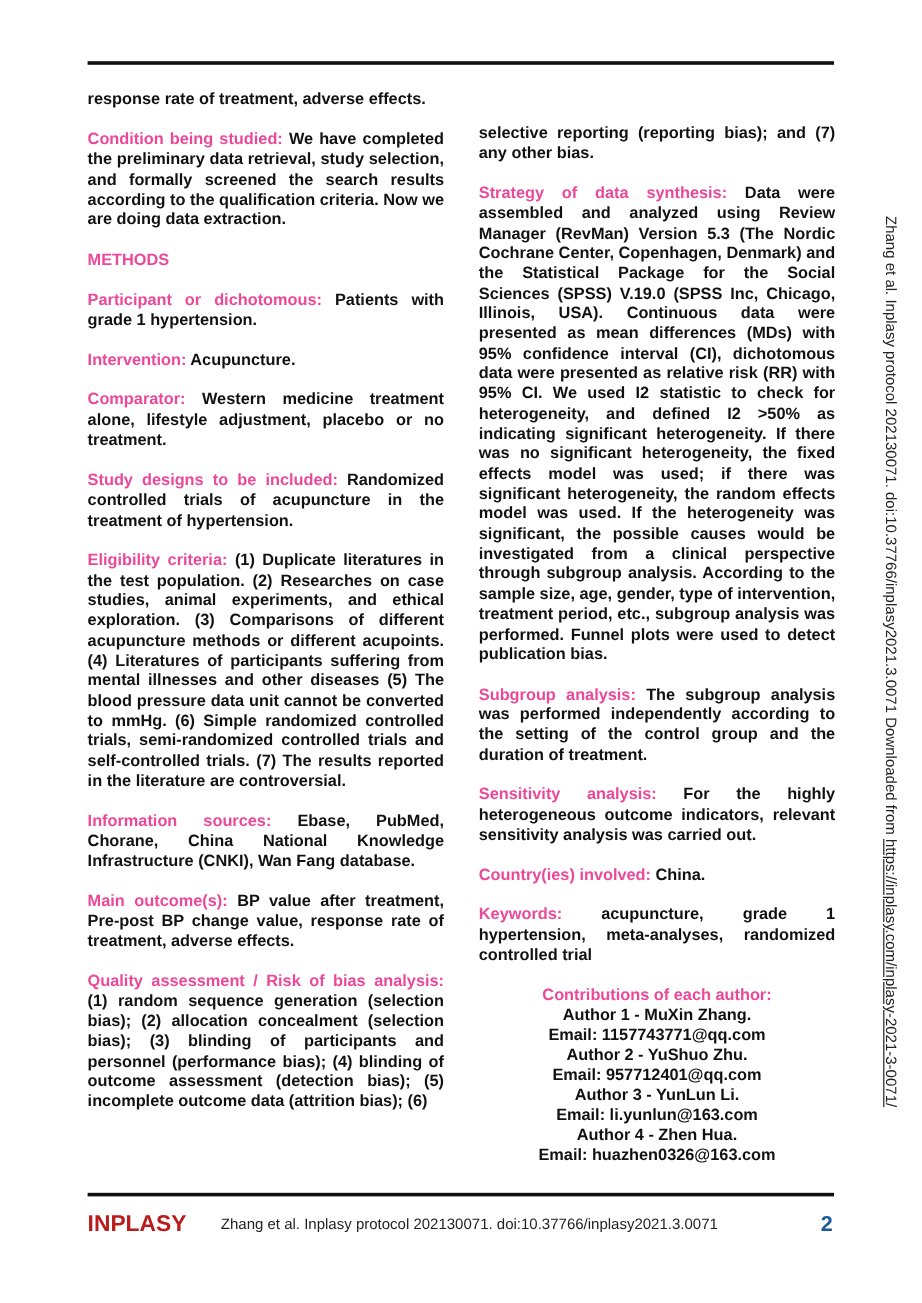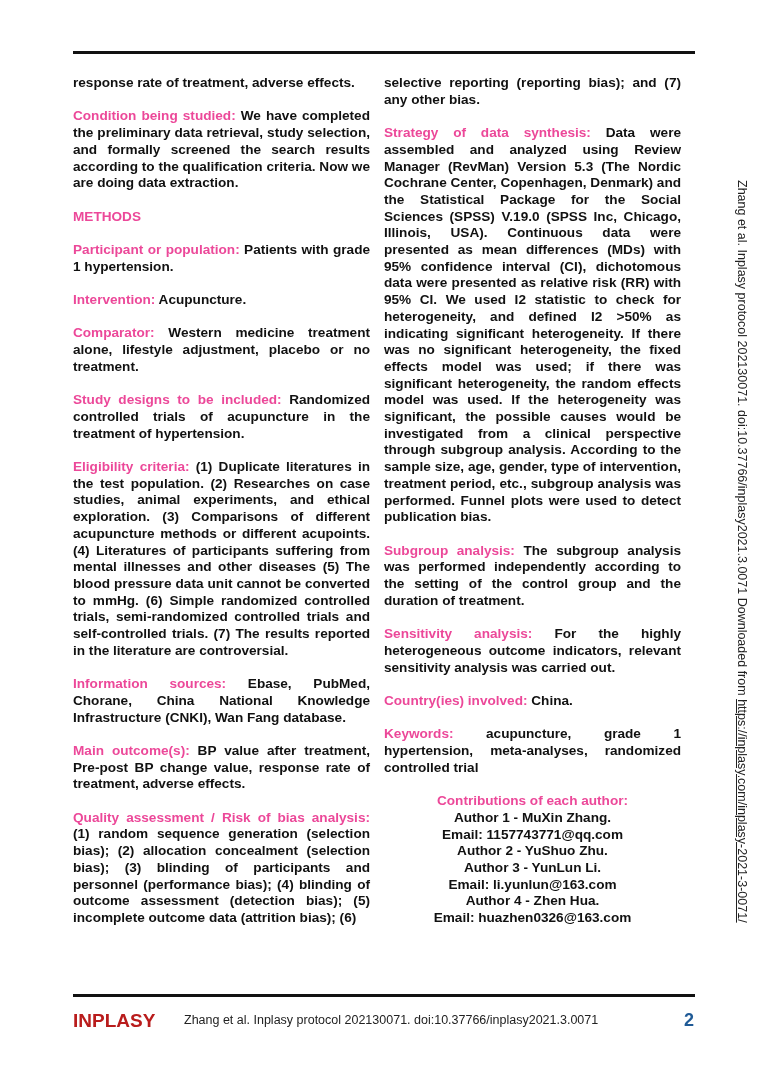--- a/index.html
+++ b/index.html
@@ -3,41 +3,41 @@
 <meta charset="utf-8">
 <style>
   html, body { margin: 0; padding: 0; background: #ffffff; }
   body { width: 768px; height: 1086px; position: relative; overflow: hidden;
          font-family: "Liberation Sans", sans-serif; color: #111111; }
   .top-rule { position: absolute; left: 73px; top: 51px; width: 622px; height: 3px; background: #111; }
   .bottom-rule { position: absolute; left: 73px; top: 994px; width: 622px; height: 3px; background: #111; }
   .col { position: absolute; top: 75px; width: 297px; font-size: 13.6px; line-height: 16.7px;
          font-weight: bold; text-align: justify; }
   .col.left { left: 73px; }
-  .col.right { left: 384px; }
+  .col.right { left: 399px; margin-top: 28px; }
   .para { margin: 0 0 16.7px 0; }
   .head { color: #ec4899; }
   .line { display: block; }
   .footer-brand { position: absolute; left: 73px; top: 1010px; font-size: 19px; font-weight: bold; color: #b91c1c; }
   .footer-cite { position: absolute; left: 184px; top: 1013px; font-size: 12.5px; color: #222; }
   .footer-page { position: absolute; left: 684px; top: 1010px; font-size: 18px; font-weight: bold; color: #1f5a96; }
   .side-note { position: absolute; left: 749px; top: 180px; transform-origin: 0 0; transform: rotate(90deg);
                white-space: nowrap; font-size: 12.5px; color: #222; }
   .side-note .url { text-decoration: underline; }
 </style>
 </head>
 <body>
 
 <div class="top-rule"></div>
 
 <div class="col left">
   <p class="para"><span class="head"></span><span>response rate of treatment, adverse effects.</span></p>
   <p class="para"><span class="head">Condition being studied:</span><span> We have completed the preliminary data retrieval, study selection, and formally screened the search results according to the qualification criteria. Now we are doing data extraction.</span></p>
   <p class="para"><span class="head">METHODS</span></p>
-  <p class="para"><span class="head">Participant or population:</span><span> Patients with grade 1 hypertension.</span></p>
+  <p class="para"><span class="head">Participant or dichotomous:</span><span> Patients with grade 1 hypertension.</span></p>
   <p class="para"><span class="head">Intervention:</span><span> Acupuncture.</span></p>
   <p class="para"><span class="head">Comparator:</span><span> Western medicine treatment alone, lifestyle adjustment, placebo or no treatment.</span></p>
   <p class="para"><span class="head">Study designs to be included:</span><span> Randomized controlled trials of acupuncture in the treatment of hypertension.</span></p>
   <p class="para"><span class="head">Eligibility criteria:</span><span> (1) Duplicate literatures in the test population. (2) Researches on case studies, animal experiments, and ethical exploration. (3) Comparisons of different acupuncture methods or different acupoints. (4) Literatures of participants suffering from mental illnesses and other diseases (5) The blood pressure data unit cannot be converted to mmHg. (6) Simple randomized controlled trials, semi-randomized controlled trials and self-controlled trials. (7) The results reported in the literature are controversial.</span></p>
   <p class="para"><span class="head">Information sources:</span><span> Ebase, PubMed, Chorane, China National Knowledge Infrastructure (CNKI), Wan Fang database.</span></p>
   <p class="para"><span class="head">Main outcome(s):</span><span> BP value after treatment, Pre-post BP change value, response rate of treatment, adverse effects.</span></p>
   <p class="para"><span class="head">Quality assessment / Risk of bias analysis:</span><span> (1) random sequence generation (selection bias); (2) allocation concealment (selection bias); (3) blinding of participants and personnel (performance bias); (4) blinding of outcome assessment (detection bias); (5) incomplete outcome data (attrition bias); (6)</span></p>
 </div>
 
 <div class="col right">
@@ -45,20 +45,21 @@
   <p class="para"><span class="head">Strategy of data synthesis:</span><span> Data were assembled and analyzed using Review Manager (RevMan) Version 5.3 (The Nordic Cochrane Center, Copenhagen, Denmark) and the Statistical Package for the Social Sciences (SPSS) V.19.0 (SPSS Inc, Chicago, Illinois, USA). Continuous data were presented as mean differences (MDs) with 95% confidence interval (CI), dichotomous data were presented as relative risk (RR) with 95% CI. We used I2 statistic to check for heterogeneity, and defined I2 &gt;50% as indicating significant heterogeneity. If there was no significant heterogeneity, the fixed effects model was used; if there was significant heterogeneity, the random effects model was used. If the heterogeneity was significant, the possible causes would be investigated from a clinical perspective through subgroup analysis. According to the sample size, age, gender, type of intervention, treatment period, etc., subgroup analysis was performed. Funnel plots were used to detect publication bias.</span></p>
   <p class="para"><span class="head">Subgroup analysis:</span><span> The subgroup analysis was performed independently according to the setting of the control group and the duration of treatment.</span></p>
   <p class="para"><span class="head">Sensitivity analysis:</span><span> For the highly heterogeneous outcome indicators, relevant sensitivity analysis was carried out.</span></p>
   <p class="para"><span class="head">Country(ies) involved:</span><span> China.</span></p>
   <p class="para"><span class="head">Keywords:</span><span> acupuncture, grade 1 hypertension, meta-analyses, randomized controlled trial</span></p>
   <div class="para" style="text-align:center;">
     <span class="head line">Contributions of each author:</span>
     <span class="line">Author 1 - MuXin Zhang.</span>
     <span class="line">Email: 1157743771@qq.com</span>
     <span class="line">Author 2 - YuShuo Zhu.</span>
+    <span class="line">Email: 957712401@qq.com</span>
     <span class="line">Author 3 - YunLun Li.</span>
     <span class="line">Email: li.yunlun@163.com</span>
     <span class="line">Author 4 - Zhen Hua.</span>
     <span class="line">Email: huazhen0326@163.com</span>
   </div>
 </div>
 
 <div class="bottom-rule"></div>
 <div class="footer-brand">INPLASY</div>
 <div class="footer-cite">Zhang et al. Inplasy protocol 202130071. doi:10.37766/inplasy2021.3.0071</div>

